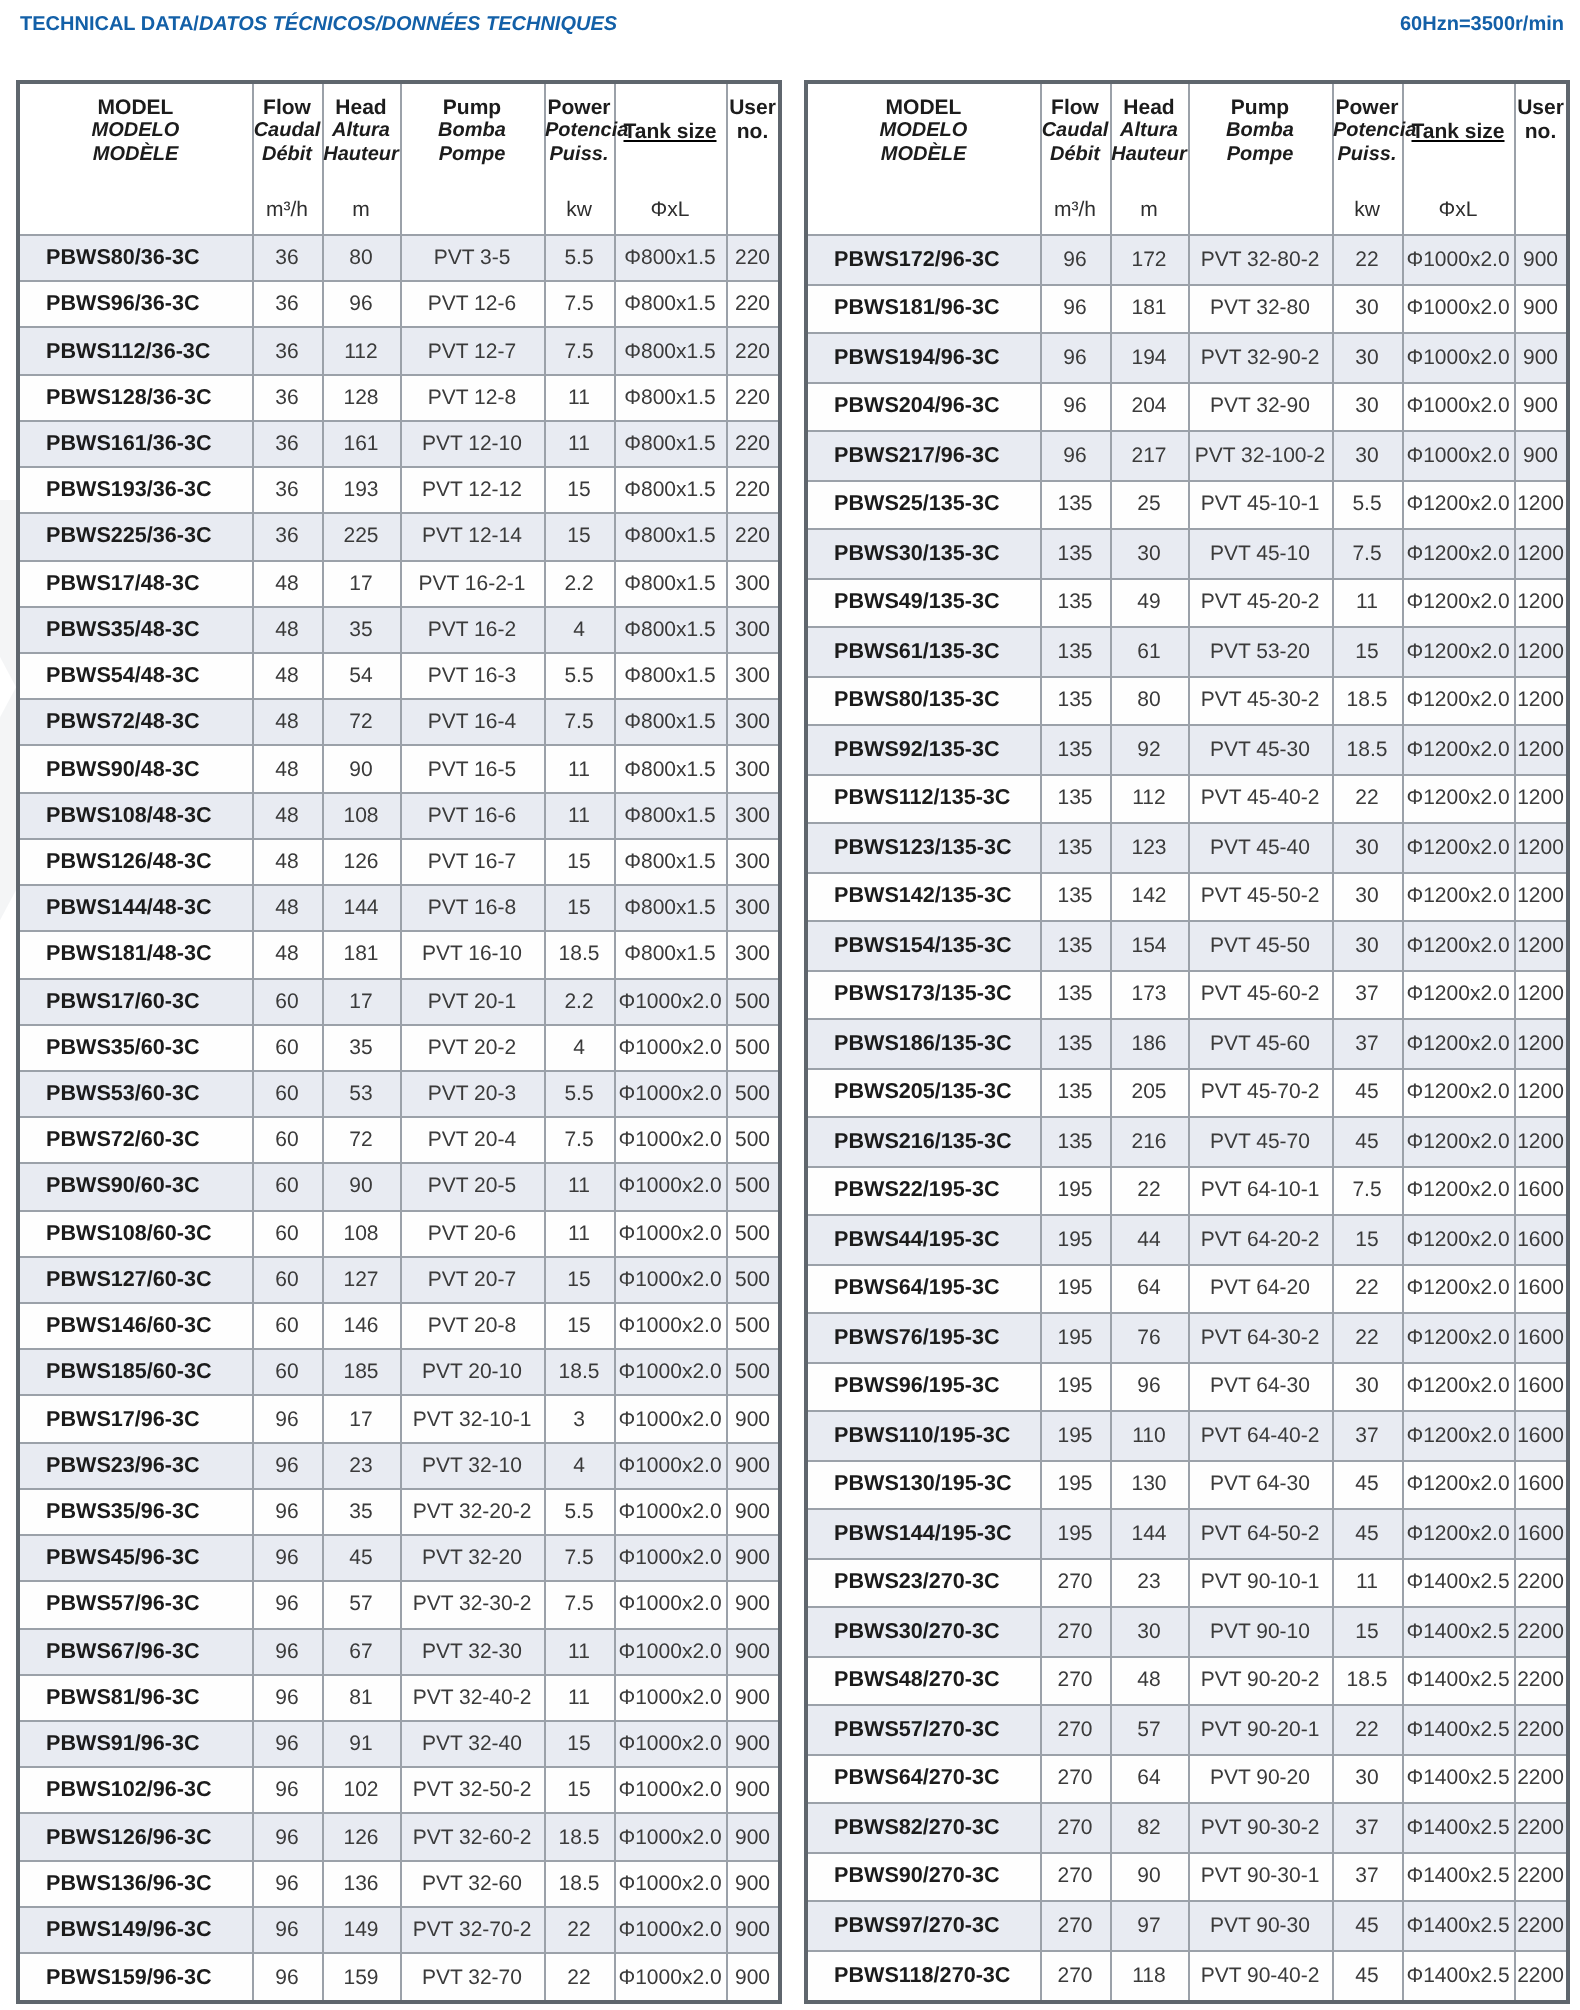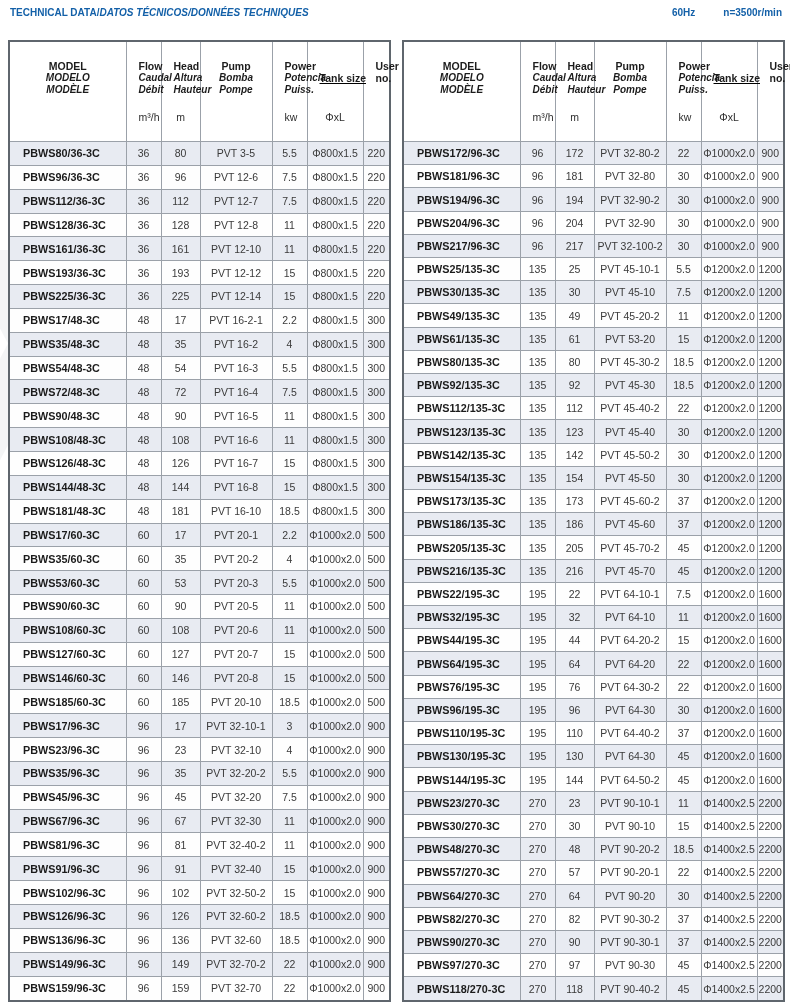--- a/index.html
+++ b/index.html
@@ -9,37 +9,37 @@
     font-family:"Liberation Sans",sans-serif;
   }
   
   .titlebar{
     position:absolute;left:10px;top:5px;width:772px;
     display:flex;justify-content:space-between;align-items:flex-start;
     color:#1360a8;font-weight:bold;font-size:10px;line-height:16px;
     white-space:nowrap;
   }
   .titlebar .it{font-style:italic;}
-  .freq-group{display:flex;gap:28px;text-align:center;}
+  .freq-group{display:flex;text-align:center;}
   
   .wm{position:absolute;pointer-events:none;background:rgba(150,156,168,0.10);}
   .wm1{left:-30px;top:250px;width:54px;height:330px;transform:skewX(-28deg);}
   .wm2{left:46px;top:250px;width:54px;height:330px;transform:skewX(28deg);}
   .wm3{left:205px;top:65px;width:60px;height:240px;transform:skewX(-14deg);}
   
   table.data{
     position:absolute;top:40px;height:962px;width:381px;
     border-collapse:collapse;table-layout:fixed;
     border:2px solid #5f666d;background:#ffffff;
   }
   table.left-t{left:8px;}
   table.right-t{left:402px;}
   thead tr{height:75px;}
   th{
-    border:1px solid #9ba1a9;padding:12px;vertical-align:top;
+    border:1px solid #9ba1a9;padding:0;vertical-align:top;
     font-weight:normal;overflow:visible;
   }
   .hw{
     display:flex;flex-direction:column;justify-content:space-between;
     height:75px;box-sizing:border-box;padding:6px 0 3px 0;text-align:center;
   }
   .lbls{line-height:12px;}
   .lbls.mid{padding-top:12px;text-decoration:underline;}
   .l1{font-weight:bold;font-size:10.5px;color:#1c1c1c;white-space:nowrap;}
   .li{font-weight:bold;font-style:italic;font-size:10px;color:#1c1c1c;white-space:nowrap;}
@@ -319,20 +319,29 @@
       <tr>
         <td class="model">PBWS53/60-3C</td>
         <td>60</td>
         <td>53</td>
         <td>PVT 20-3</td>
         <td>5.5</td>
         <td>Φ1000x2.0</td>
         <td>500</td>
       </tr>
       <tr>
+        <td class="model">PBWS72/60-3C</td>
+        <td>60</td>
+        <td>72</td>
+        <td>PVT 20-4</td>
+        <td>7.5</td>
+        <td>Φ1000x2.0</td>
+        <td>500</td>
+      </tr>
+      <tr>
         <td class="model">PBWS90/60-3C</td>
         <td>60</td>
         <td>90</td>
         <td>PVT 20-5</td>
         <td>11</td>
         <td>Φ1000x2.0</td>
         <td>500</td>
       </tr>
       <tr>
         <td class="model">PBWS108/60-3C</td>
@@ -395,20 +404,29 @@
         <td>PVT 32-20-2</td>
         <td>5.5</td>
         <td>Φ1000x2.0</td>
         <td>900</td>
       </tr>
       <tr>
         <td class="model">PBWS45/96-3C</td>
         <td>96</td>
         <td>45</td>
         <td>PVT 32-20</td>
+        <td>7.5</td>
+        <td>Φ1000x2.0</td>
+        <td>900</td>
+      </tr>
+      <tr>
+        <td class="model">PBWS57/96-3C</td>
+        <td>96</td>
+        <td>57</td>
+        <td>PVT 32-30-2</td>
         <td>7.5</td>
         <td>Φ1000x2.0</td>
         <td>900</td>
       </tr>
       <tr>
         <td class="model">PBWS67/96-3C</td>
         <td>96</td>
         <td>67</td>
         <td>PVT 32-30</td>
         <td>11</td>
@@ -737,29 +755,20 @@
       <tr>
         <td class="model">PBWS22/195-3C</td>
         <td>195</td>
         <td>22</td>
         <td>PVT 64-10-1</td>
         <td>7.5</td>
         <td>Φ1200x2.0</td>
         <td>1600</td>
       </tr>
       <tr>
-        <td class="model">PBWS32/195-3C</td>
-        <td>195</td>
-        <td>32</td>
-        <td>PVT 64-10</td>
-        <td>11</td>
-        <td>Φ1200x2.0</td>
-        <td>1600</td>
-      </tr>
-      <tr>
         <td class="model">PBWS44/195-3C</td>
         <td>195</td>
         <td>44</td>
         <td>PVT 64-20-2</td>
         <td>15</td>
         <td>Φ1200x2.0</td>
         <td>1600</td>
       </tr>
       <tr>
         <td class="model">PBWS64/195-3C</td>

